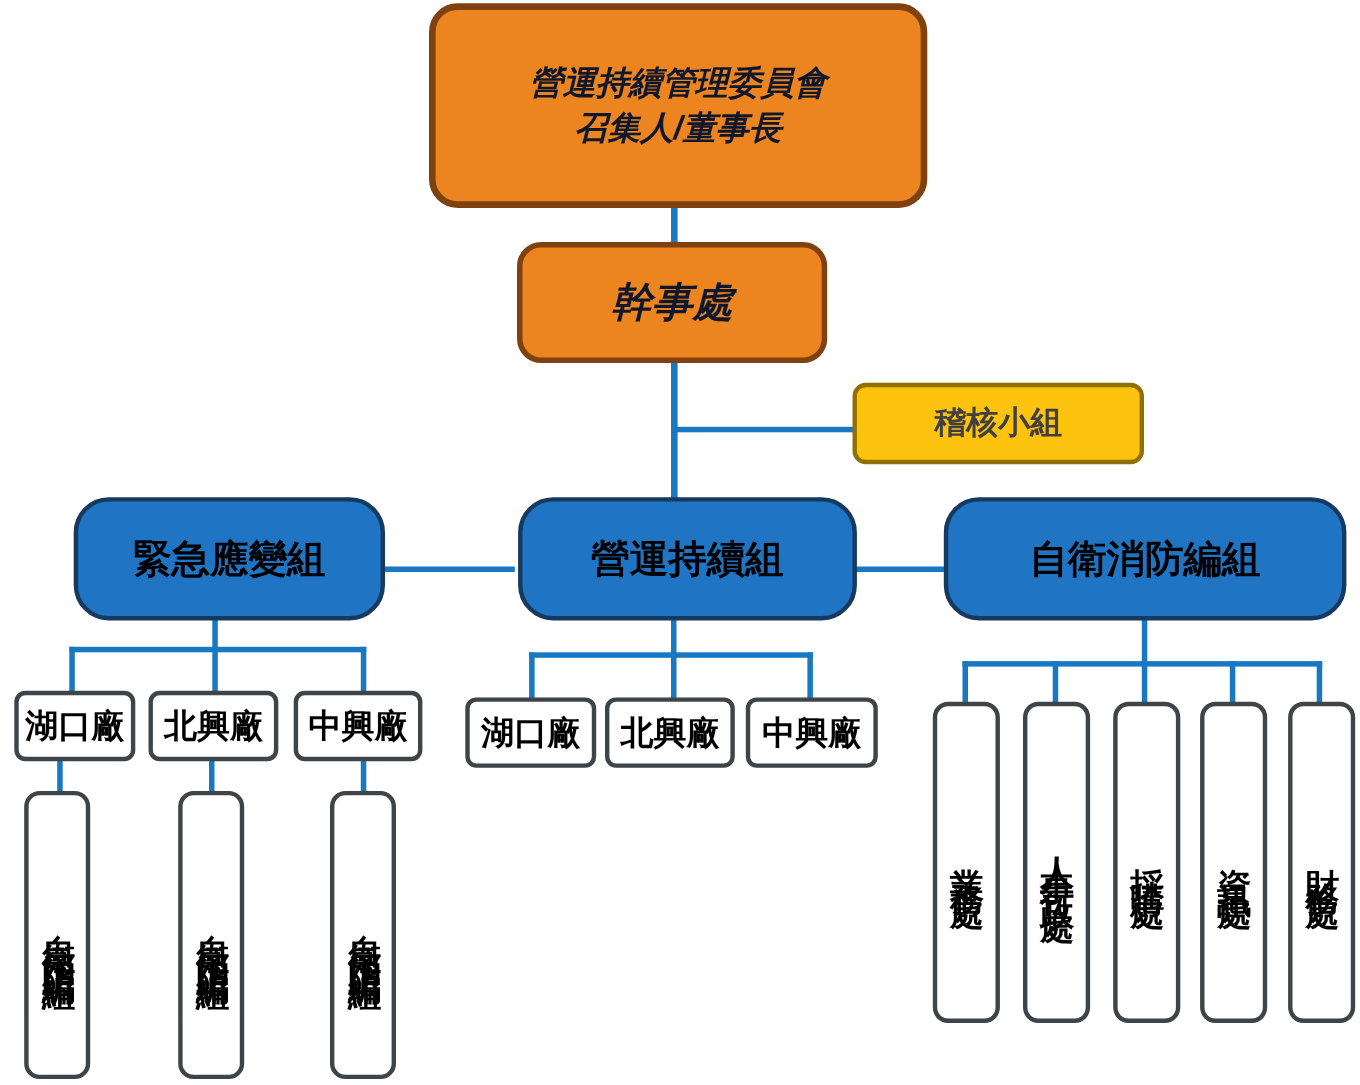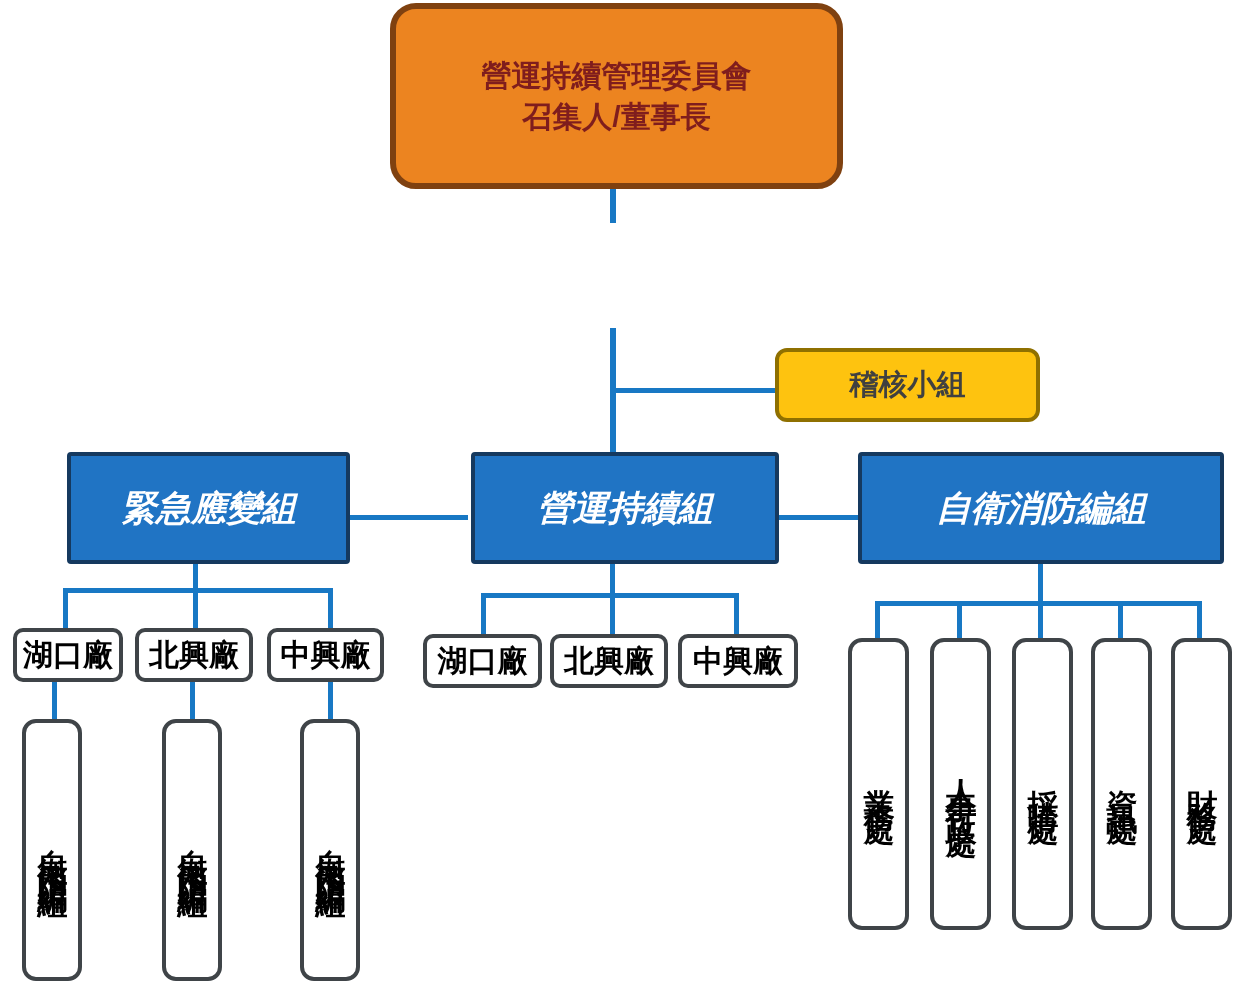--- a/index.html
+++ b/index.html
@@ -7,38 +7,38 @@
     --orange:#EC8420; --orange-border:#7F4110;
     --yellow:#FEC30F; --yellow-border:#8F7000;
     --blue:#2074C4;   --blue-border:#15395F;
     --gray-border:#3F4448;
   }
   html,body{margin:0;padding:0;background:#ffffff;}
   body{font-family:"Liberation Sans","DejaVu Sans",sans-serif;}
   .canvas{position:relative;width:1236px;height:986px;background:#ffffff;overflow:hidden;}
 
   .box{position:absolute;box-sizing:border-box;display:flex;align-items:center;justify-content:center;text-align:center;font-weight:bold;}
-  .orange{background:var(--orange);border:5px solid var(--orange-border);border-radius:22px;color:#7f1d1d;}
+  .orange{background:var(--orange);border:5px solid var(--orange-border);border-radius:22px;color:#0f172a;font-style:italic;}
   .yellow{background:var(--yellow);border:4px solid var(--yellow-border);border-radius:12px;color:#404040;}
-  .blue{background:var(--blue);border:4px solid var(--blue-border);border-radius:4px;color:#ffffff;font-style:italic;}
+  .blue{background:var(--blue);border:4px solid var(--blue-border);border-radius:32px;color:#000000;}
   .white{background:#ffffff;border:4px solid var(--gray-border);border-radius:10px;color:#000000;}
   .tall{background:#ffffff;border:4px solid var(--gray-border);border-radius:14px;color:#000000;}
 
   .line{position:absolute;background:var(--conn);}
 
   .committee{left:390px;top:3px;width:453px;height:186px;flex-direction:column;font-size:30px;line-height:41px;border-width:6px;border-radius:26px;}
   .secretariat{left:470px;top:220px;width:282px;height:110px;font-size:37px;border-width:5px;}
   .audit{left:775px;top:348px;width:265px;height:74px;font-size:29px;}
 
   .team{top:452px;height:112px;font-size:35px;}
   .team-emergency{left:67px;width:283px;}
   .team-continuity{left:471px;width:308px;}
   .team-support{left:858px;width:366px;}
 
-  .plant{height:54px;font-size:30px;}
+  .plant{height:64px;font-size:30px;}
   .ep1{left:13px;top:628px;width:110px;}
   .ep2{left:135px;top:628px;width:118px;}
   .ep3{left:267px;top:628px;width:117px;}
   .cp1{left:423px;top:634px;width:119px;}
   .cp2{left:550px;top:634px;width:118px;}
   .cp3{left:678px;top:634px;width:120px;}
 
   .fire{top:719px;width:60px;height:262px;}
   .fire1{left:22px;} .fire2{left:162px;} .fire3{left:300px;}
   .dept{top:638px;width:61px;height:292px;}
@@ -81,20 +81,23 @@
   <div class="line" style="left:957px;top:601px;width:5px;height:39px;"></div>
   <div class="line" style="left:1038px;top:601px;width:5px;height:39px;"></div>
   <div class="line" style="left:1118px;top:601px;width:5px;height:39px;"></div>
   <div class="line" style="left:1197px;top:601px;width:5px;height:39px;"></div>
 
   <div class="box orange committee">
     <div>營運持續管理委員會</div>
     <div>召集人/董事長</div>
   </div>
 
+  <div class="box orange secretariat">
+    <span>幹事處</span>
+  </div>
 
   <div class="box yellow audit">
     <span>稽核小組</span>
   </div>
 
   <div class="box blue team team-emergency">
     <span>緊急應變組</span>
   </div>
   <div class="box blue team team-continuity">
     <span>營運持續組</span>

